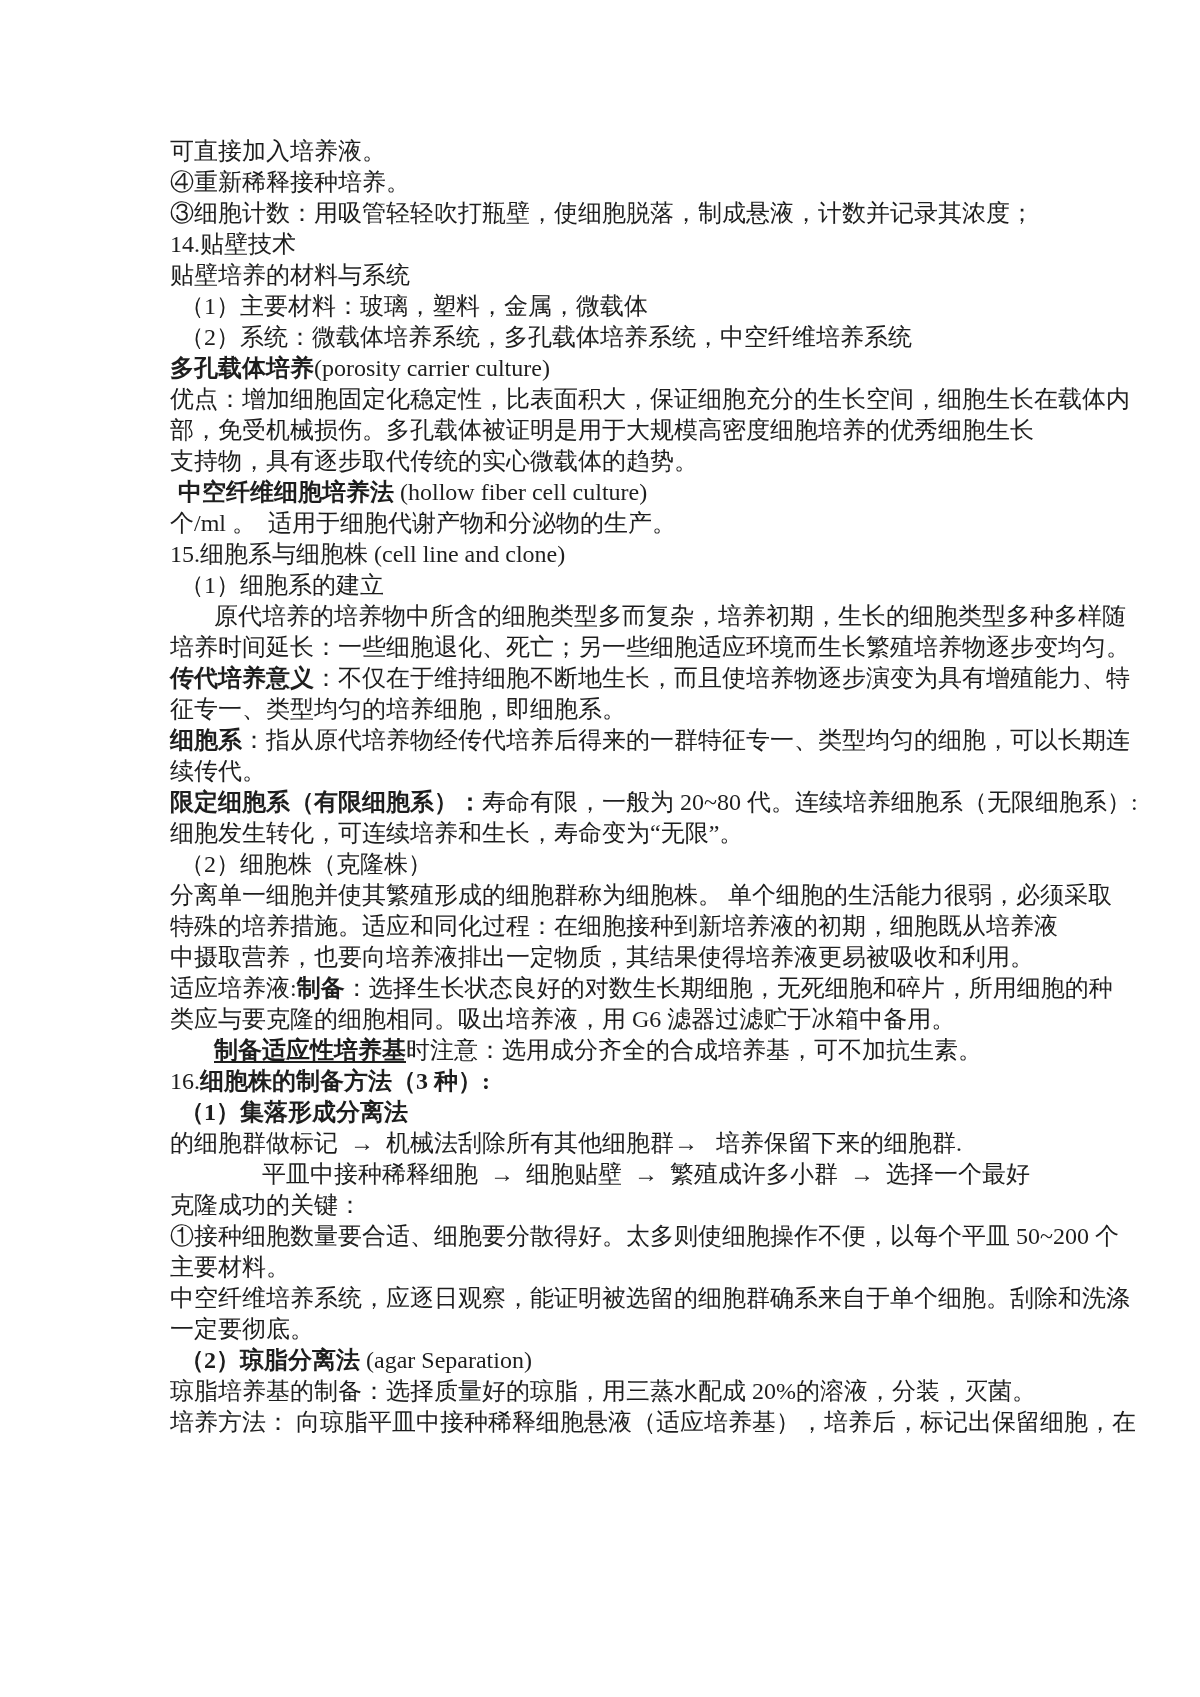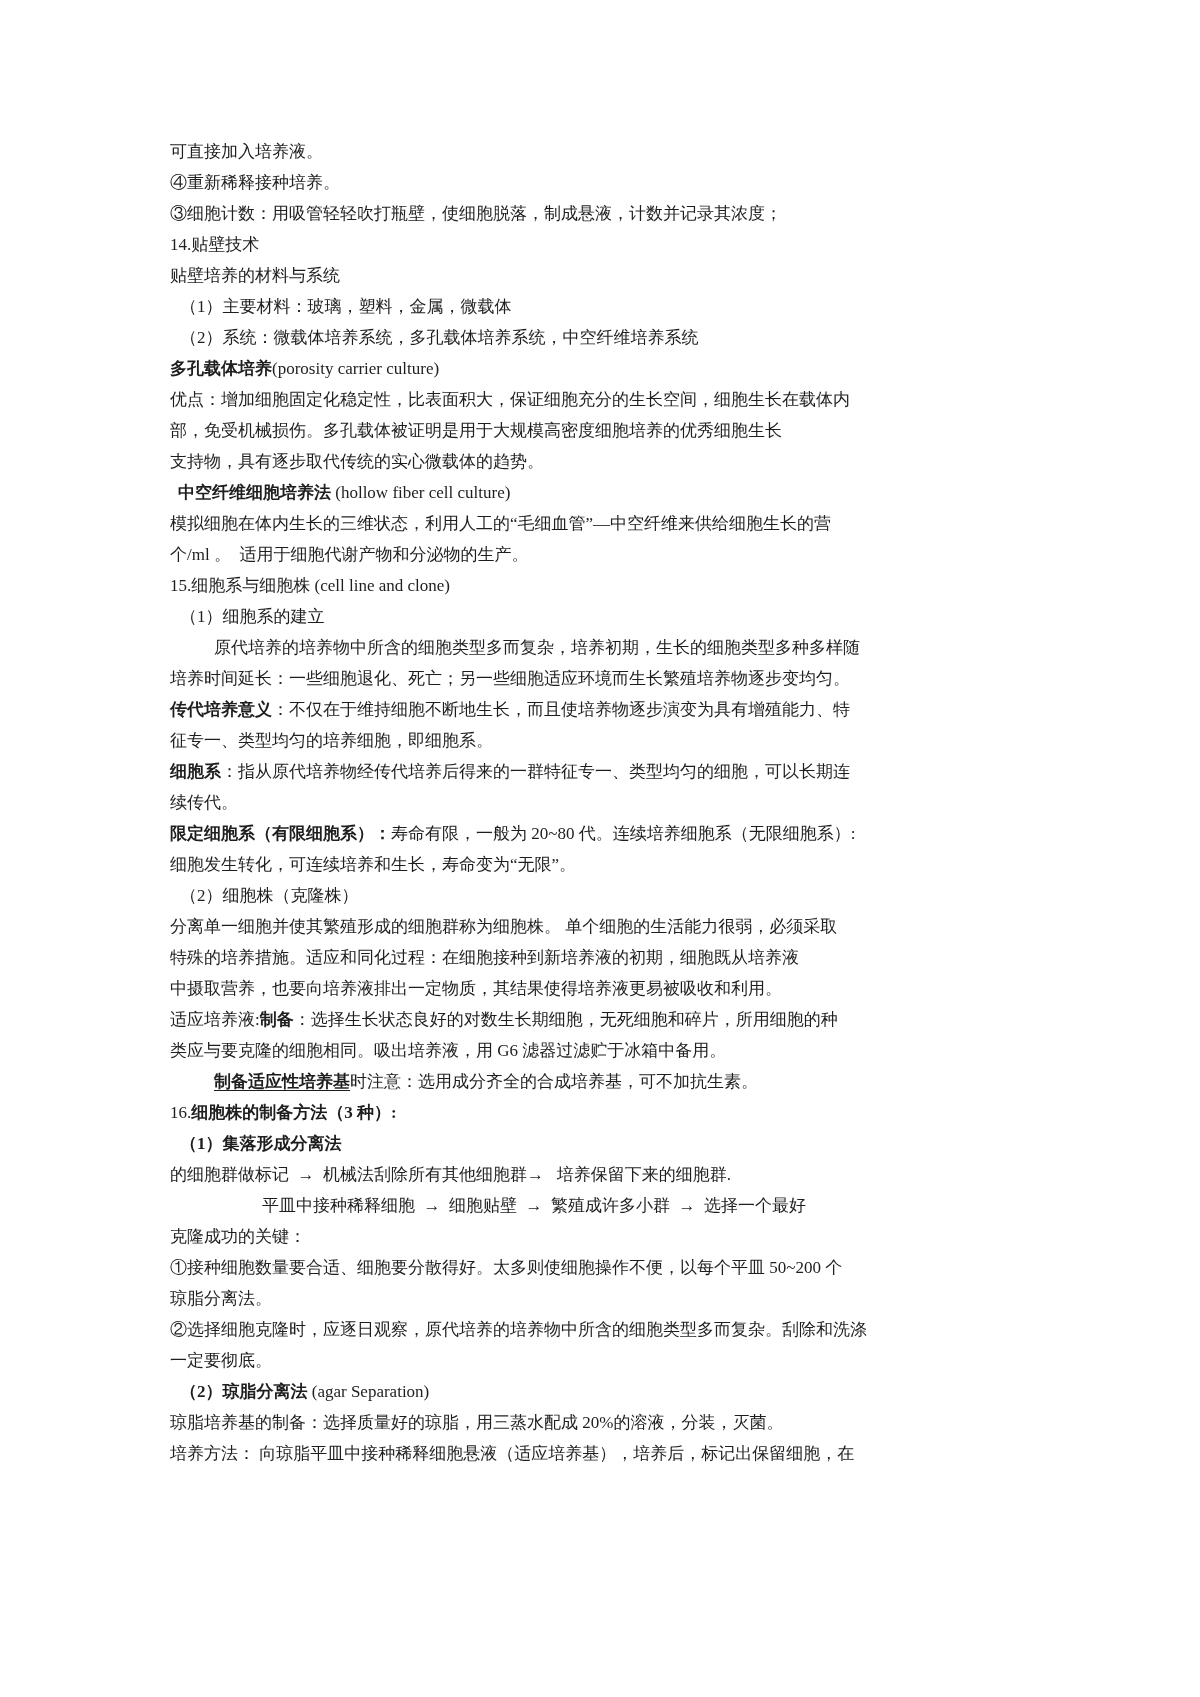--- a/index.html
+++ b/index.html
@@ -8,21 +8,21 @@
     background: #ffffff;
   }
   .page {
     position: relative;
     box-sizing: border-box;
     width: 1200px;
     height: 1697px;
     background: #ffffff;
     padding: 136px 120px 0 170px;
     font-family: "Liberation Serif", "DejaVu Serif", serif;
-    font-size: 17px;
+    font-size: 24px;
     line-height: 31px;
     color: #1e1e1e;
   }
   .doc-lines { width: 100%; }
   .line {
     white-space: pre;
     min-height: 31px;
   }
   .seg { font-weight: 400; }
   .seg.bold { font-weight: 700; }
@@ -38,21 +38,20 @@
       <div class="line"><span class="seg">③细胞计数：用吸管轻轻吹打瓶壁，使细胞脱落，制成悬液，计数并记录其浓度；</span></div>
       <div class="line"><span class="seg">14.贴壁技术</span></div>
       <div class="line"><span class="seg">贴壁培养的材料与系统</span></div>
       <div class="line" style="padding-left: 10px;"><span class="seg">（1）主要材料：玻璃，塑料，金属，微载体</span></div>
       <div class="line" style="padding-left: 10px;"><span class="seg">（2）系统：微载体培养系统，多孔载体培养系统，中空纤维培养系统</span></div>
       <div class="line"><span class="seg bold">多孔载体培养</span><span class="seg">(porosity carrier culture)</span></div>
       <div class="line"><span class="seg">优点：增加细胞固定化稳定性，比表面积大，保证细胞充分的生长空间，细胞生长在载体内</span></div>
       <div class="line"><span class="seg">部，免受机械损伤。多孔载体被证明是用于大规模高密度细胞培养的优秀细胞生长</span></div>
       <div class="line"><span class="seg">支持物，具有逐步取代传统的实心微载体的趋势。</span></div>
       <div class="line" style="padding-left: 8px;"><span class="seg bold">中空纤维细胞培养法</span><span class="seg"> (hollow fiber cell culture)</span></div>
-      <div class="line"><span class="seg">模拟细胞在体内生长的三维状态，利用人工的“毛细血管”—中空纤维来供给细胞生长的营</span></div>
       <div class="line"><span class="seg">个/ml 。  适用于细胞代谢产物和分泌物的生产。</span></div>
       <div class="line"><span class="seg">15.细胞系与细胞株 (cell line and clone)</span></div>
       <div class="line" style="padding-left: 10px;"><span class="seg">（1）细胞系的建立</span></div>
       <div class="line" style="padding-left: 44px;"><span class="seg">原代培养的培养物中所含的细胞类型多而复杂，培养初期，生长的细胞类型多种多样随</span></div>
       <div class="line"><span class="seg">培养时间延长：一些细胞退化、死亡；另一些细胞适应环境而生长繁殖培养物逐步变均匀。</span></div>
       <div class="line"><span class="seg bold">传代培养意义</span><span class="seg">：不仅在于维持细胞不断地生长，而且使培养物逐步演变为具有增殖能力、特</span></div>
       <div class="line"><span class="seg">征专一、类型均匀的培养细胞，即细胞系。</span></div>
       <div class="line"><span class="seg bold">细胞系</span><span class="seg">：指从原代培养物经传代培养后得来的一群特征专一、类型均匀的细胞，可以长期连</span></div>
       <div class="line"><span class="seg">续传代。</span></div>
       <div class="line"><span class="seg bold">限定细胞系（有限细胞系）：</span><span class="seg">寿命有限，一般为 20~80 代。连续培养细胞系（无限细胞系）:</span></div>
@@ -63,20 +62,20 @@
       <div class="line"><span class="seg">中摄取营养，也要向培养液排出一定物质，其结果使得培养液更易被吸收和利用。</span></div>
       <div class="line"><span class="seg">适应培养液:</span><span class="seg bold">制备</span><span class="seg">：选择生长状态良好的对数生长期细胞，无死细胞和碎片，所用细胞的种</span></div>
       <div class="line"><span class="seg">类应与要克隆的细胞相同。吸出培养液，用 G6 滤器过滤贮于冰箱中备用。</span></div>
       <div class="line" style="padding-left: 44px;"><span class="seg bold underline">制备适应性培养基</span><span class="seg">时注意：选用成分齐全的合成培养基，可不加抗生素。</span></div>
       <div class="line"><span class="seg">16.</span><span class="seg bold">细胞株的制备方法（3 种）:</span></div>
       <div class="line" style="padding-left: 10px;"><span class="seg bold">（1）集落形成分离法</span></div>
       <div class="line"><span class="seg">的细胞群做标记  →  机械法刮除所有其他细胞群→   培养保留下来的细胞群.</span></div>
       <div class="line" style="padding-left: 92px;"><span class="seg">平皿中接种稀释细胞  →  细胞贴壁  →  繁殖成许多小群  →  选择一个最好</span></div>
       <div class="line"><span class="seg">克隆成功的关键：</span></div>
       <div class="line"><span class="seg">①接种细胞数量要合适、细胞要分散得好。太多则使细胞操作不便，以每个平皿 50~200 个</span></div>
-      <div class="line"><span class="seg">琼脂分离法。</span></div>
-      <div class="line"><span class="seg">②选择细胞克隆时，应逐日观察，原代培养的培养物中所含的细胞类型多而复杂。刮除和洗涤</span></div>
+      <div class="line"><span class="seg">主要材料。</span></div>
+      <div class="line"><span class="seg">中空纤维培养系统，应逐日观察，能证明被选留的细胞群确系来自于单个细胞。刮除和洗涤</span></div>
       <div class="line"><span class="seg">一定要彻底。</span></div>
       <div class="line" style="padding-left: 10px;"><span class="seg bold">（2）琼脂分离法</span><span class="seg"> (agar Separation)</span></div>
       <div class="line"><span class="seg">琼脂培养基的制备：选择质量好的琼脂，用三蒸水配成 20%的溶液，分装，灭菌。</span></div>
       <div class="line"><span class="seg">培养方法： 向琼脂平皿中接种稀释细胞悬液（适应培养基），培养后，标记出保留细胞，在</span></div>
     </div>
 </div>
 
 </body></html>

